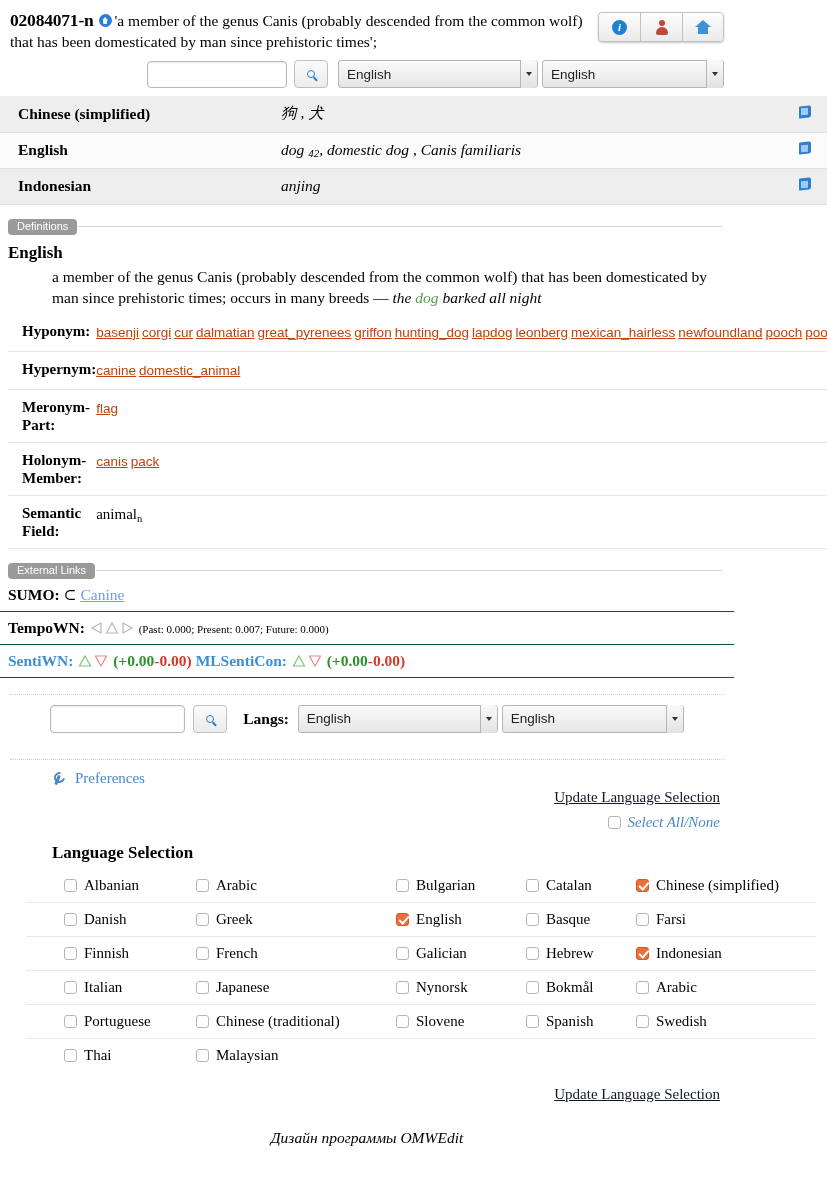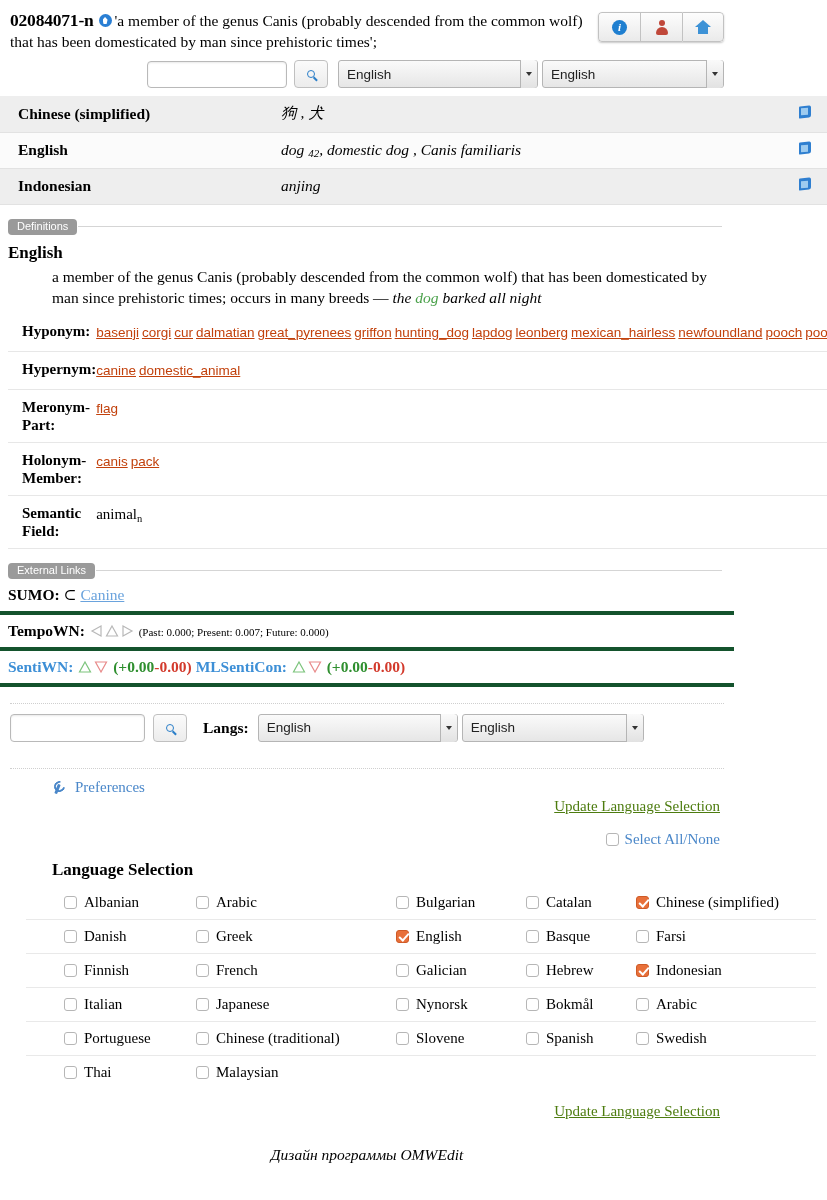--- a/index.html
+++ b/index.html
@@ -232,36 +232,37 @@
     margin-right: 3px;
     white-space: nowrap;
   }
   .semfield { font-size: 15px; }
   .semfield .sub { font-size: 10.5px; vertical-align: -3px; }
 
   
   .ext-row {
     padding: 7px 10px 7px 8px;
     font-size: 15.5px;
-    border-bottom: 4px solid #14532d;
+    border-bottom: 1px solid #14532d;
   }
   .ext-row:last-of-type { border-bottom: none; }
   .ext-row b { font-weight: bold; }
   .ext-row a { color: #6aa3dd; text-decoration: underline; }
   .tri-svg { vertical-align: -2px; margin: 0 1px; }
   .sentiwn-label { color: #3d8fd6; font-weight: bold; }
   .pos-val { color: #2f8f2f; font-weight: bold; }
   .neg-val { color: #d33a2c; font-weight: bold; }
   .tempo-nums { font-size: 11px; }
 
   
   .dots { border-top: 1px dotted #cfcfcf; margin: 16px 10px 0 10px; }
   .bot-search {
     display: flex; align-items: center;
     padding: 10px 10px 10px 10px;
+    justify-content: center;
   }
   .bot-input {
     width: 135px; height: 28px;
     border: 1px solid #b9b9b9; border-radius: 4px; background: #fff;
     box-shadow: inset 0 1px 2px rgba(0,0,0,.09);
     margin-right: 8px; padding: 0 5px;
     font-family: "Liberation Sans", sans-serif; font-size: 13px;
   }
   .langs-lbl { font-weight: bold; font-size: 15.5px; margin: 0 9px 0 6px; }
 
@@ -281,26 +282,26 @@
     transform: rotate(22deg); border-radius: 1px;
   }
   .wrench::after {
     content: ""; position: absolute; left: 1.5px; top: 0;
     width: 7px; height: 7px; border: 2px solid #4a87c9;
     border-radius: 50%; border-right-color: transparent;
     transform: rotate(-35deg);
   }
   .upd-link {
     text-align: right; padding-right: 14px;
-    color: #4d7c0f; text-decoration: underline;
+    color: #0f172a; text-decoration: underline;
     font-size: 15px; display: block;
   }
   .sel-all-row {
     display: flex; justify-content: flex-end; align-items: center;
-    gap: 6px; padding-right: 14px; margin-top: 16px;
+    gap: 6px; padding-right: 14px; margin-top: 8px; font-style: italic;
   }
   .sel-all-row span { color: #4a87c9; font-size: 15px; }
   .ls-title {
     font-weight: bold; font-size: 17px;
     margin: 12px 0 6px 52px;
   }
 
   .cb {
     display: inline-block;
     width: 13px; height: 13px;

